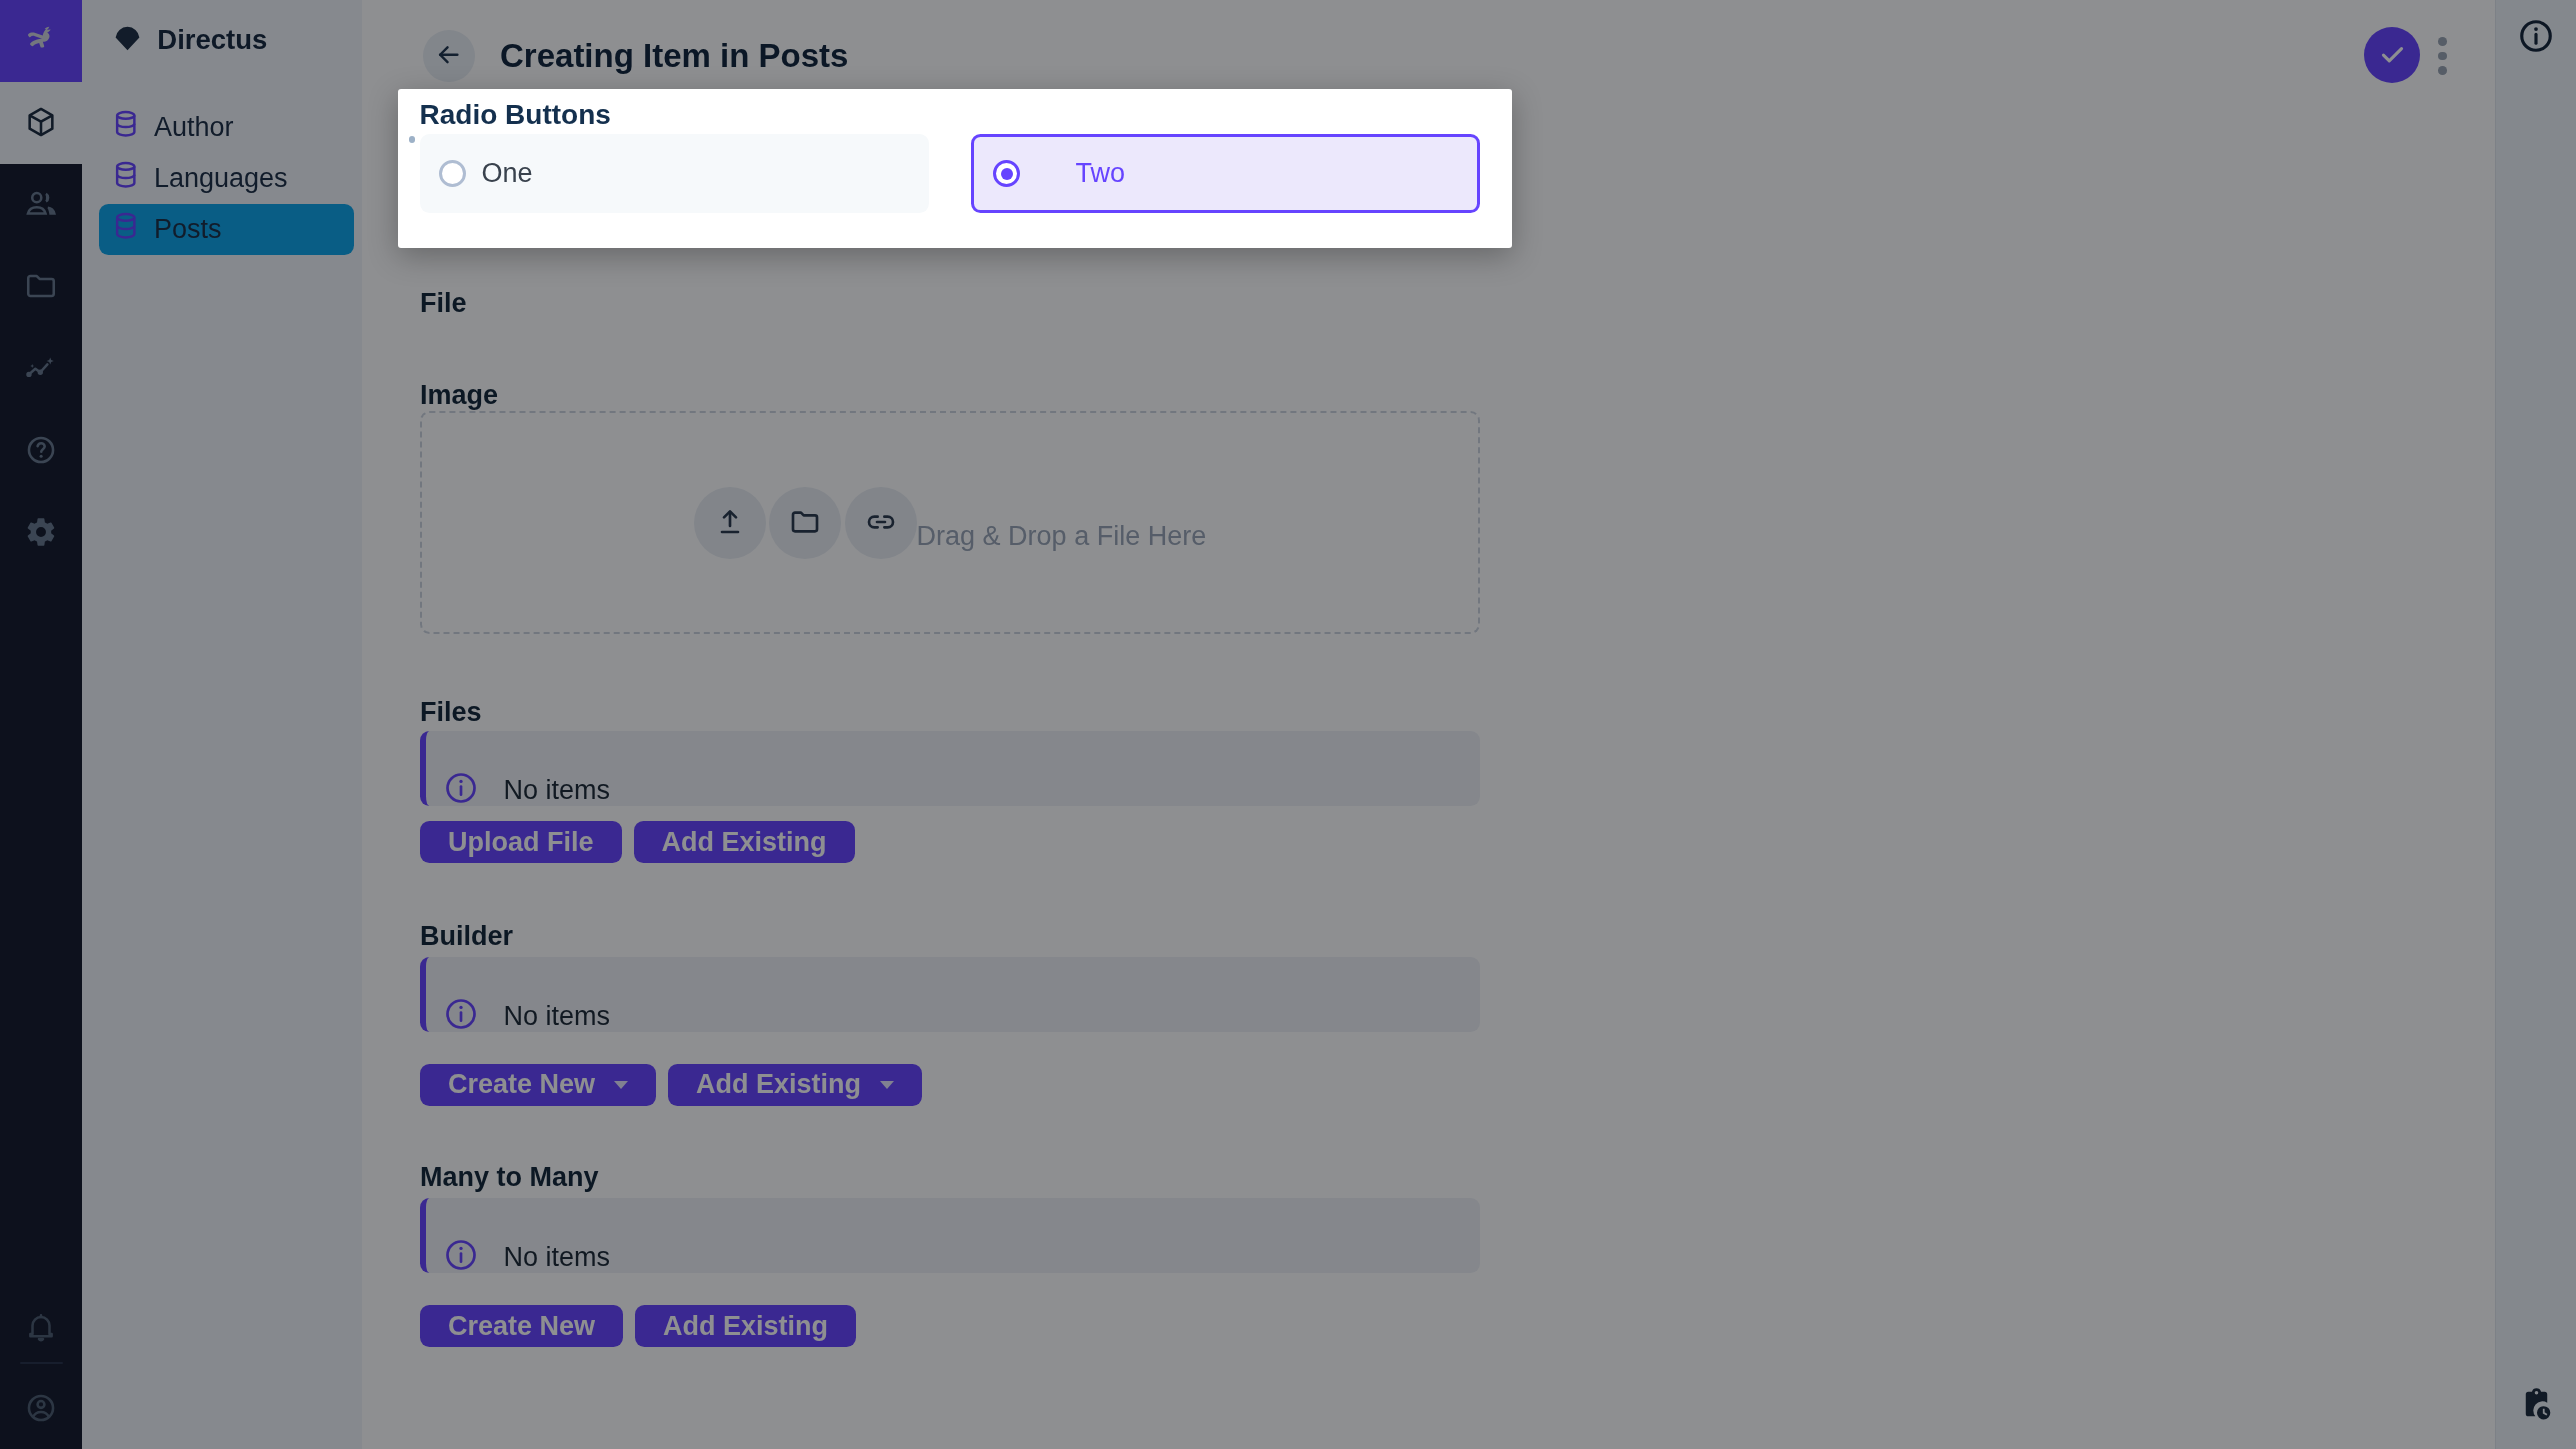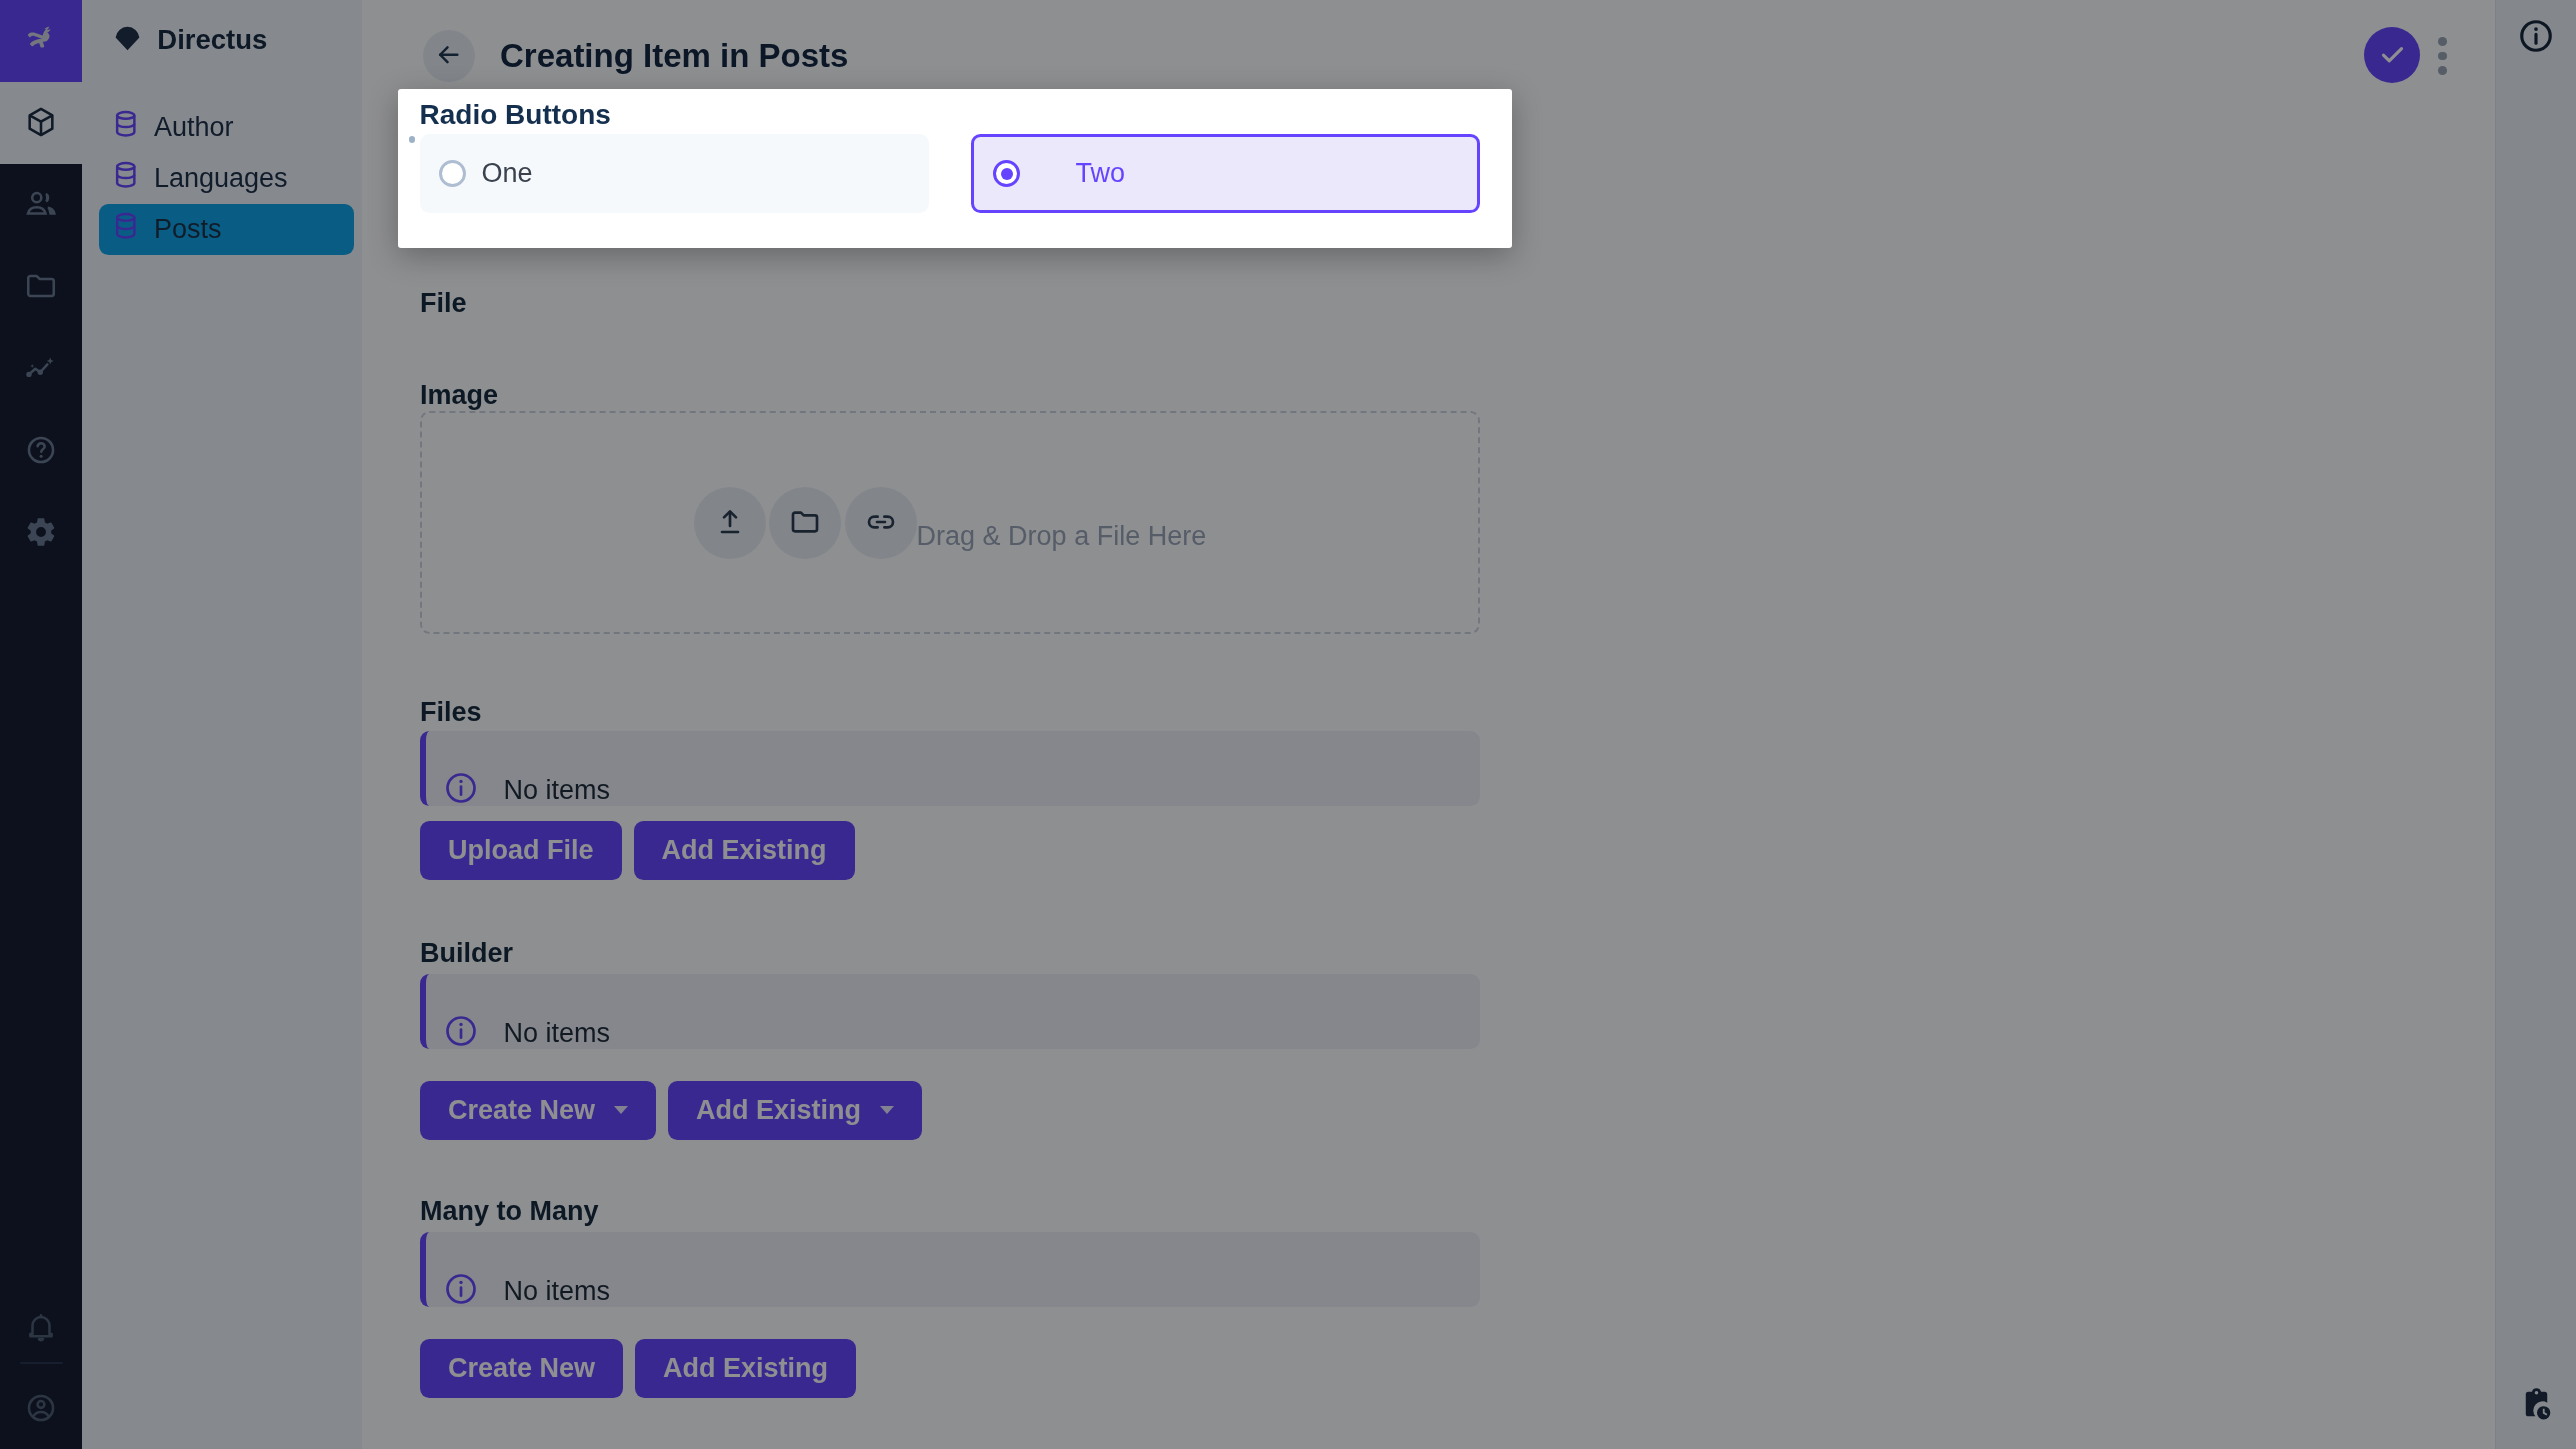--- a/index.html
+++ b/index.html
@@ -60,21 +60,21 @@
   .dz-circle svg{width:32px;height:32px;}
   .dz-text{margin-top:28px;font-size:27px;color:#99a5b6;}
 
   .lbl-files{margin-top:62px;}
   .notice{margin-top:3.4px;height:75px;background:#eef1f6;border-left:6.7px solid #6644ff;border-radius:9.4px;
           display:flex;align-items:flex-end;box-sizing:border-box;}
   .notice svg{width:36px;height:36px;margin-left:17.4px;color:#6644ff;flex:0 0 auto;}
   .notice span{margin-left:24px;font-size:27px;color:#1d2936;}
   .btn-row{display:flex;gap:12px;}
   .row-files{margin-top:14.8px;}
-  .btn{height:59px;border-radius:9.4px;background:#6644ff;color:#ffffff;display:flex;align-items:center;
+  .btn{height:42px;border-radius:9.4px;background:#6644ff;color:#ffffff;display:flex;align-items:center;
        padding:0 28px;font-size:27px;font-weight:600;border:none;}
   .caret{width:0;height:0;border-left:7.4px solid transparent;border-right:7.4px solid transparent;
          border-top:8.7px solid #e8e6ff;margin-left:19px;}
 
   .lbl-builder{margin-top:57px;}
   .notice-builder{margin-top:4.7px;}
   .row-builder{margin-top:32px;}
 
   .lbl-m2m{margin-top:55px;}
   .notice-m2m{margin-top:5.4px;}

